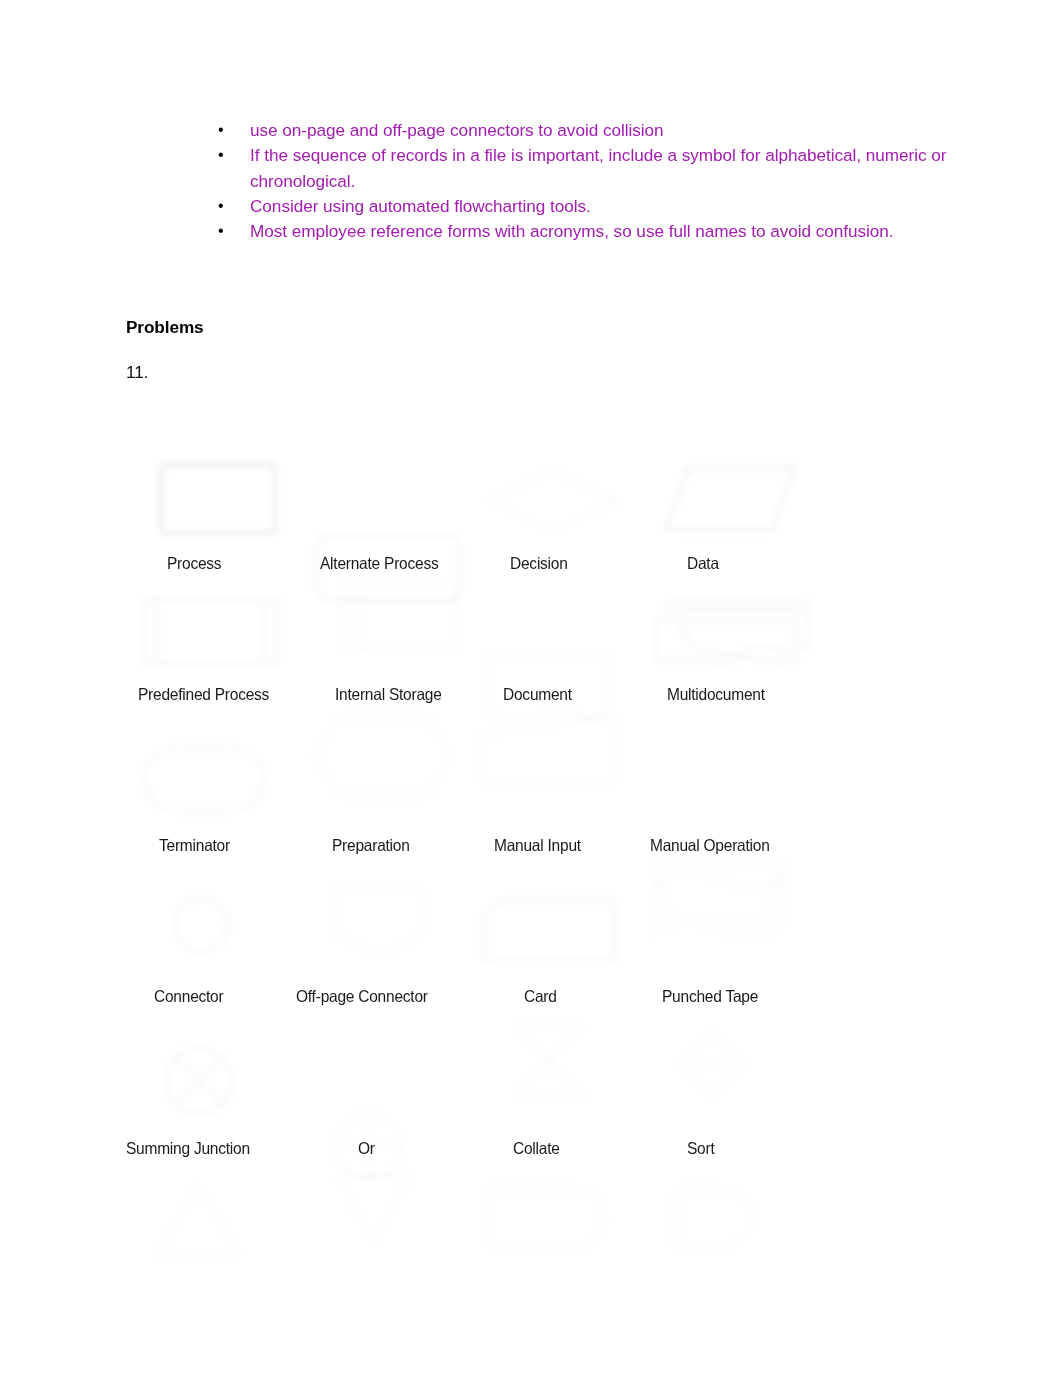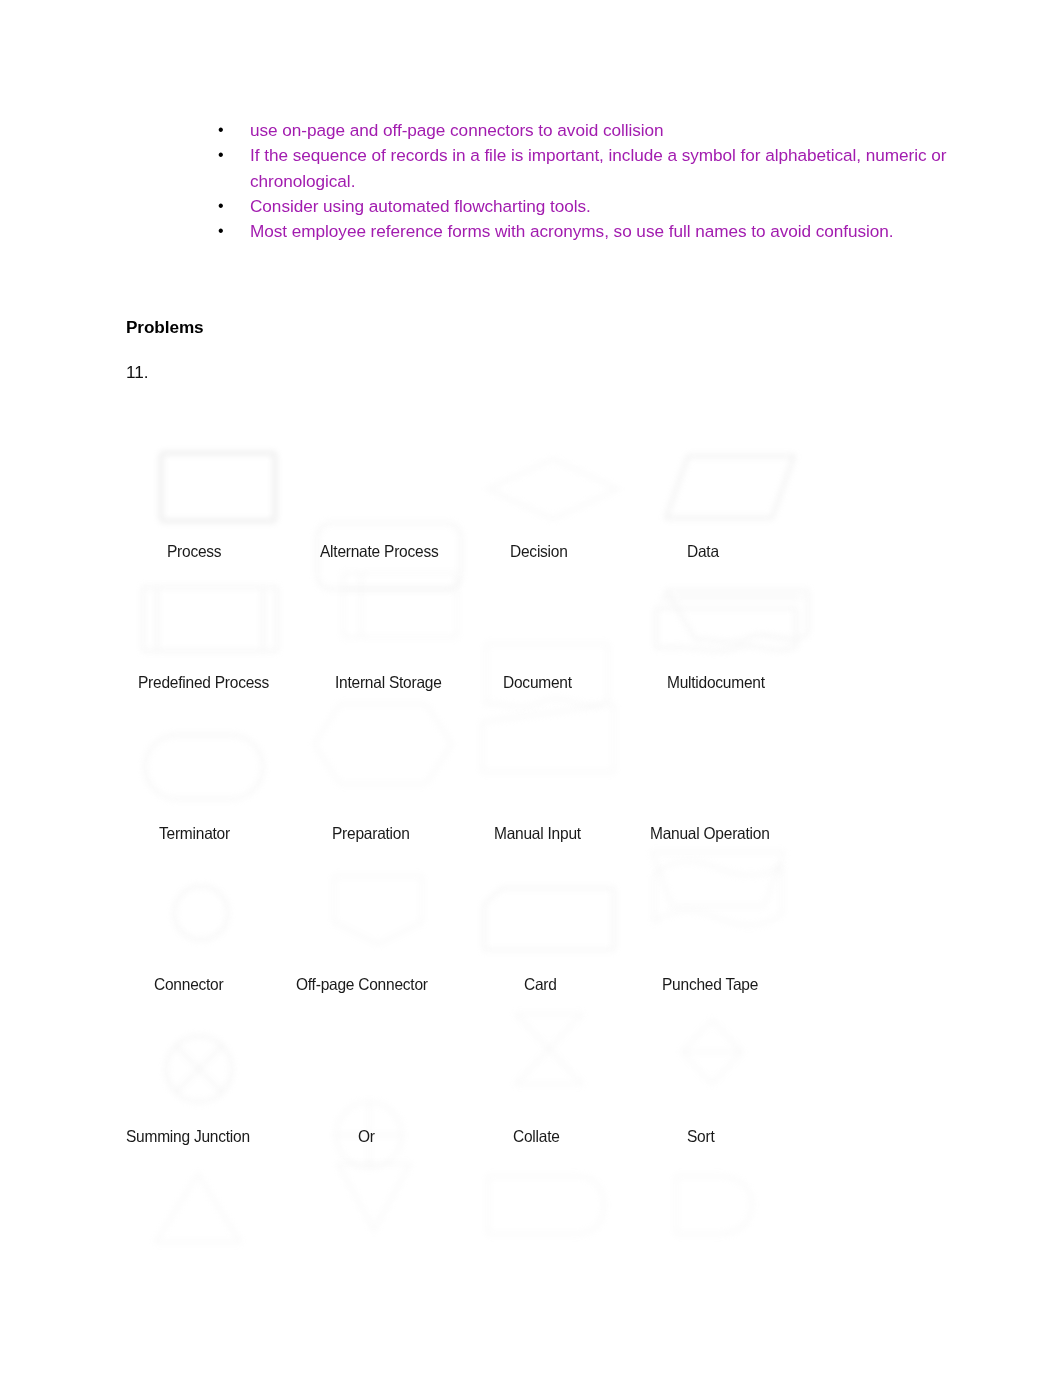--- a/index.html
+++ b/index.html
@@ -69,21 +69,21 @@
     top: 362px;
     font-family: "Liberation Sans", sans-serif;
     font-size: 17.2px;
     color: #101010;
   }
 
   
   .symbol-area {
     position: absolute;
     left: 0;
-    top: 0;
+    top: 12px;
     width: 1062px;
     height: 1287px;
     pointer-events: none;
   }
 
   .sym {
     position: absolute;
     
     filter: blur(3.1px);
     opacity: 0.5;

